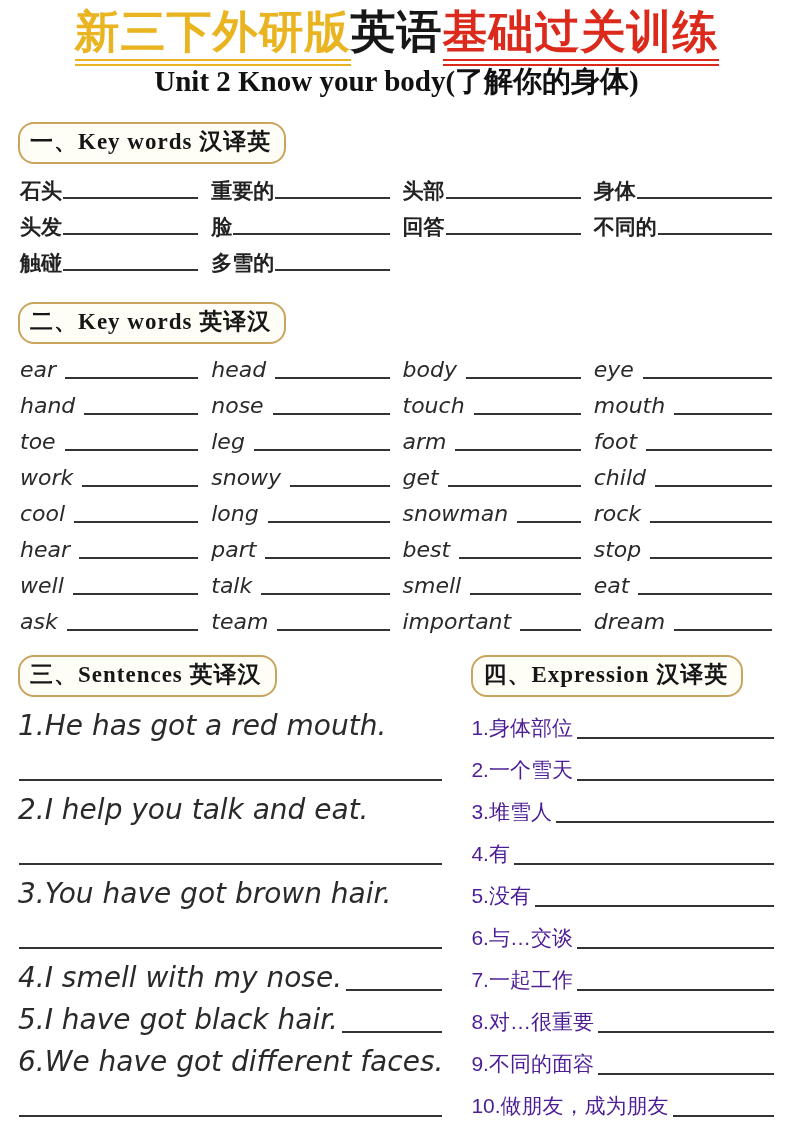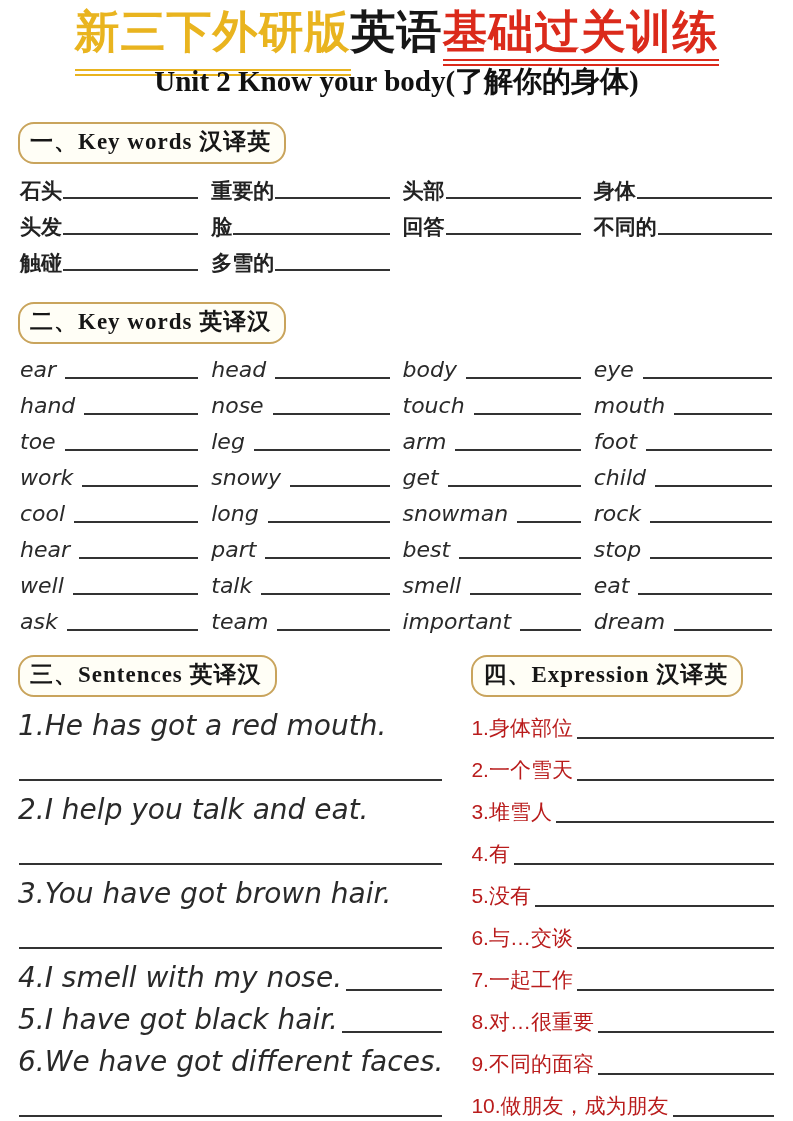--- a/index.html
+++ b/index.html
@@ -9,21 +9,21 @@
     font-family: "Liberation Sans", sans-serif; color: #1f1f1f;
     padding: 6px 18px 0 18px; overflow: hidden; position: relative;
   }
 
   
   .main-title {
     text-align: center; font-family: "DejaVu Serif", "Liberation Serif", serif;
     font-size: 45px; font-weight: bold; line-height: 1.15;
     margin: 0 0 8px 0; letter-spacing: 1px; white-space: nowrap;
   }
-  .t-gold { color: #E9B41F; border-bottom: 7px double #E9B41F; padding-bottom: 11px; }
+  .t-gold { color: #E9B41F; border-bottom: 7px double #E9B41F; padding-bottom: 1px; }
   .t-black { color: #171717; }
   .t-red { color: #DB2A1B; border-bottom: 7px double #DB2A1B; padding-bottom: 1px; }
 
   .subtitle {
     text-align: center; font-family: "Liberation Serif", "DejaVu Serif", serif;
     font-size: 29px; font-weight: bold; color: #111; margin: 4px 0 12px 0; line-height: 1.1;
   }
 
   
   .box-head {
@@ -47,21 +47,21 @@
   }
   .blank { flex: 1; border-bottom: 2px solid #333; margin: 0 1px 2px 1px; }
 
   
   .two-col { display: grid; grid-template-columns: 1fr 1.02fr; column-gap: 28px; margin-top: 10px; }
   .wrow { height: 42px; display: flex; align-items: flex-end; padding-bottom: 7px; }
   .sentence {
     font-size: 28px; font-style: italic; color: #2a2a2a;
     font-family: "DejaVu Sans", "Liberation Sans", sans-serif; white-space: nowrap;
   }
-  .expr { font-size: 21px; color: #b91c1c; white-space: nowrap; }
+  .expr { font-size: 21px; color: #4c1d95; white-space: nowrap; }
   .flexline { flex: 1; border-bottom: 2px solid #333; margin: 0 1px 3px 4px; }
   .rows { margin-top: 10px; }
 </style>
 </head>
 <body>
 
 <div class="page">
 
   <h1 class="main-title"><span class="t-gold">新三下外研版</span><span class="t-black">英语</span><span class="t-red">基础过关训练</span></h1>
 

